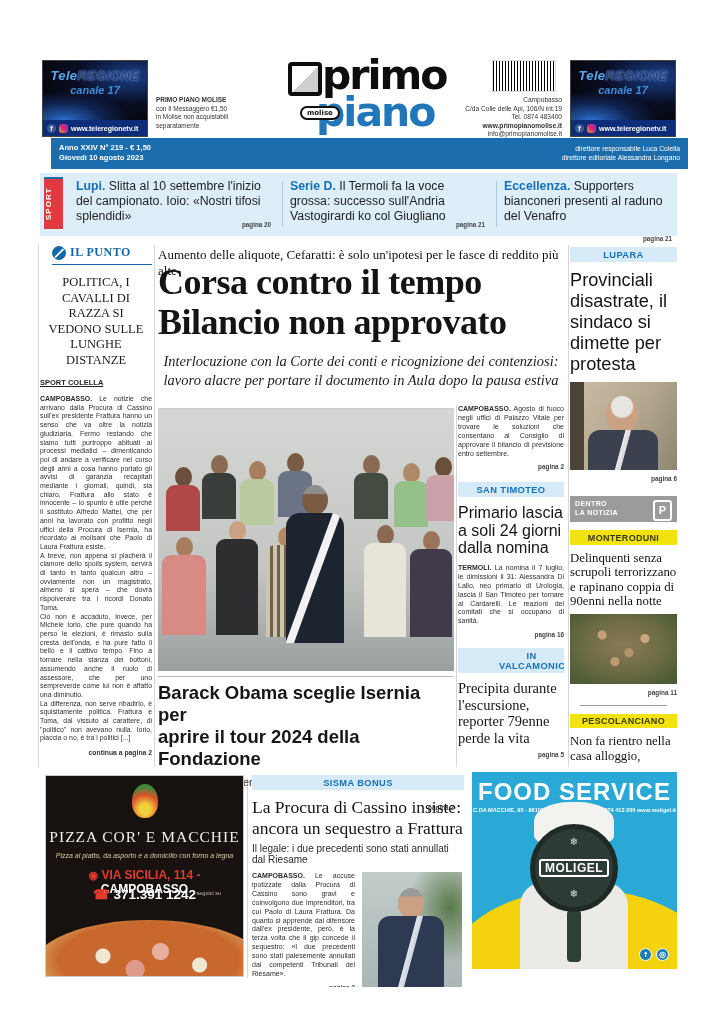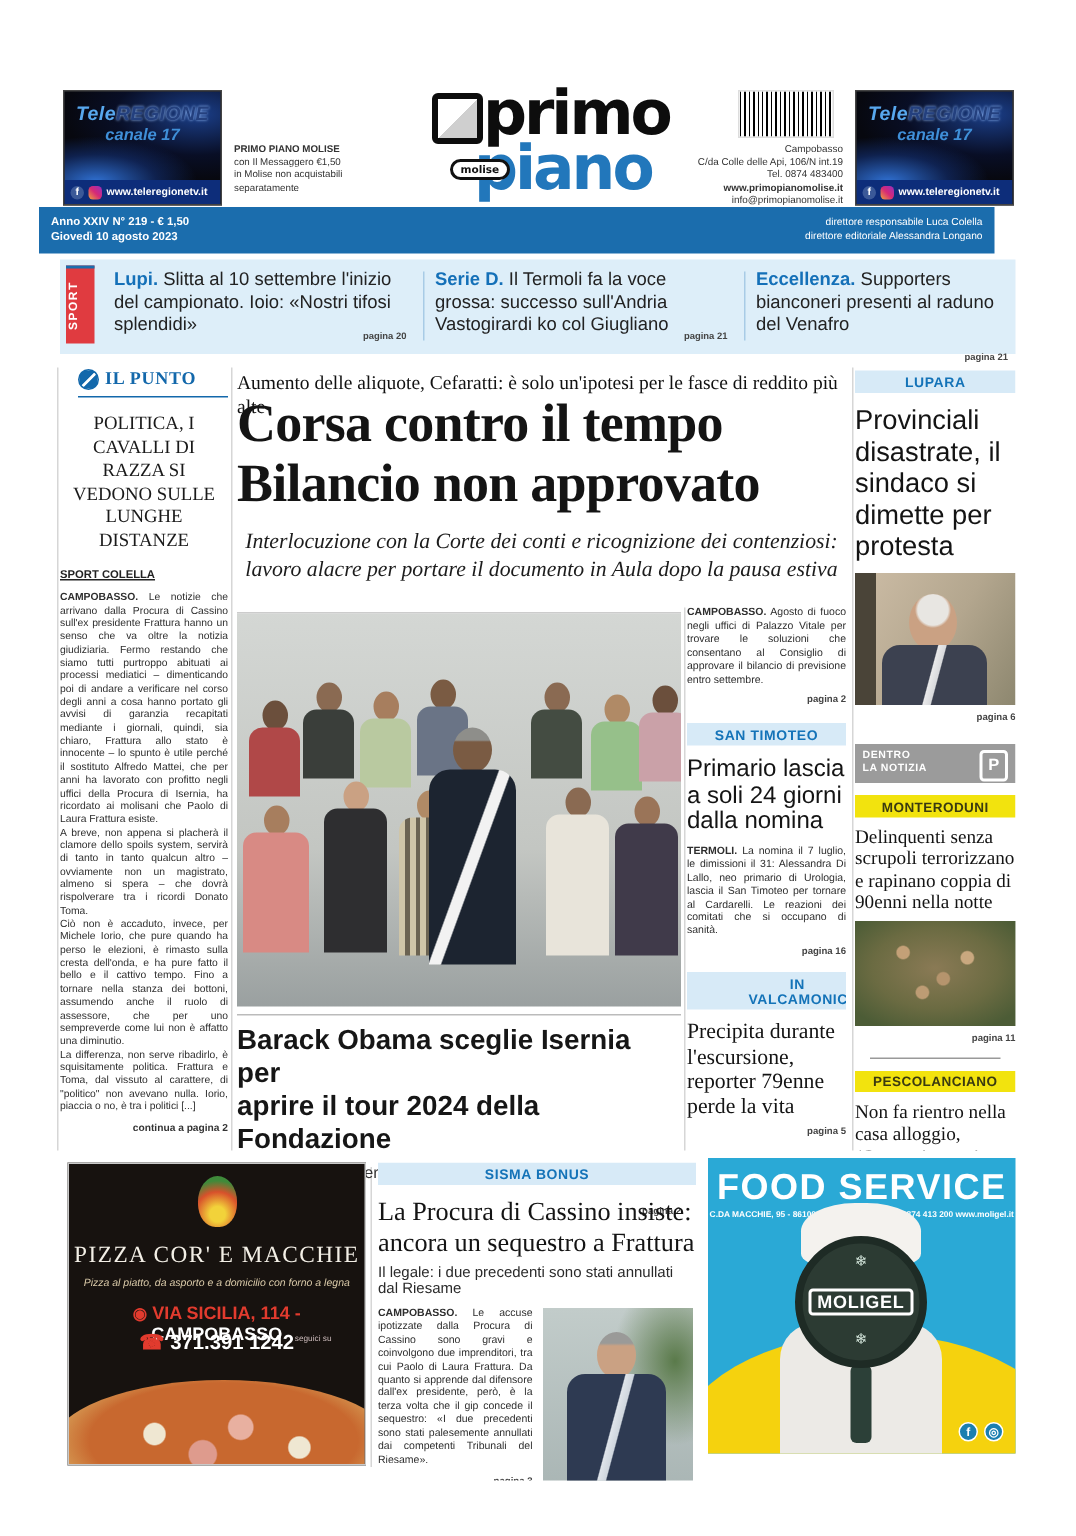--- a/index.html
+++ b/index.html
@@ -31,21 +31,21 @@
   .logo .l2{font-size:41px;font-weight:bold;letter-spacing:-2px;color:#2277bb;line-height:36px;margin-left:34px;}
   .logo .badge{position:absolute;left:18px;top:50px;border:2px solid #111;border-radius:8px;background:#fff;
         color:#111;font-size:7px;font-weight:bold;padding:1px 5px;}
   .logo .fold{position:absolute;left:6px;top:6px;width:26px;height:26px;border:4px solid #0d0d0d;
         border-radius:4px;background:linear-gradient(135deg,#fff 50%,#cfcfcf 51%);}
 
   .barcode{width:62px;height:30px;background:repeating-linear-gradient(90deg,#000 0 1px,#fff 1px 3px,#000 3px 4px,#fff 4px 6px);border:1px solid #ddd;}
   .contacts{width:132px;text-align:right;font-size:6.6px;line-height:8.6px;color:#333;}
   .contacts .bold{font-weight:bold;}
 
-  .band{left:26px;top:138px;width:637px;height:31px;background:#1b6dad;color:#fff;}
+  .band{left:51px;top:138px;width:637px;height:31px;background:#1b6dad;color:#fff;}
   .band .b-issue{position:absolute;left:8px;top:5px;font-size:7.6px;font-weight:bold;line-height:10px;}
   .band .b-title{position:absolute;left:0;right:0;top:4px;text-align:center;font-size:19px;font-weight:bold;}
   .band .b-dir{position:absolute;right:8px;top:6px;font-size:6.8px;line-height:9px;text-align:right;}
 
   
   .sport{left:40px;top:173px;width:637px;height:63px;background:#ddeef9;}
   .sport-tab{position:absolute;left:4px;top:4px;width:19px;height:50px;background:#e03b40;color:#fff;
         font-size:8px;font-weight:bold;letter-spacing:1px;writing-mode:vertical-rl;transform:rotate(180deg);
         text-align:center;border-bottom:2px solid #1b6dad;}
   .sport-item{position:absolute;top:6px;width:195px;font-size:12.3px;line-height:15px;}

